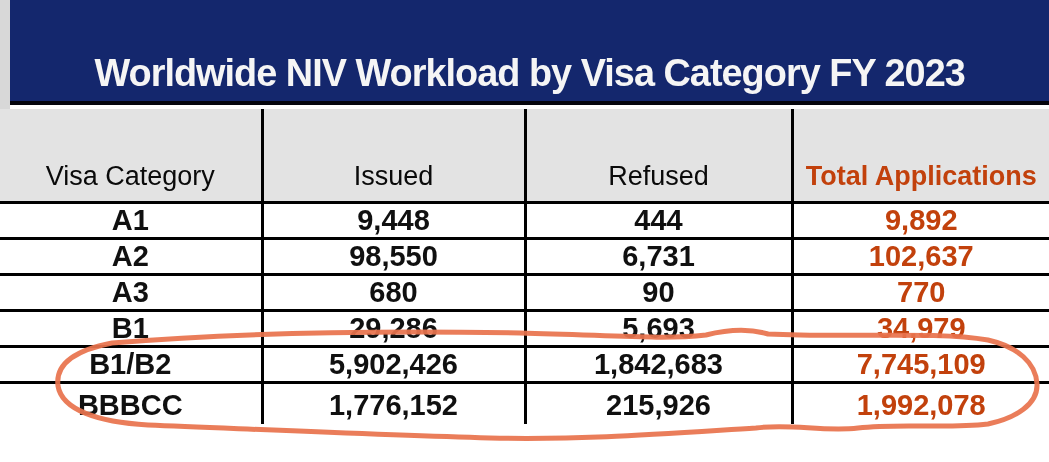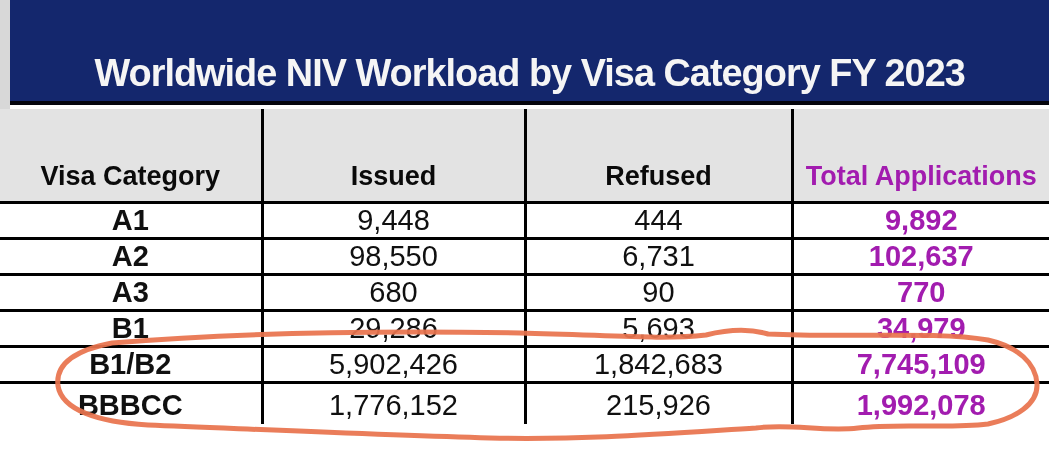--- a/index.html
+++ b/index.html
@@ -21,29 +21,29 @@
 
   
   table { position:absolute; left:0; top:109px; width:1049px;
           border-collapse:collapse; table-layout:fixed; background:#ffffff; }
   col.c1 { width:262px; } col.c2 { width:263px; }
   col.c3 { width:267px; } col.c4 { width:257px; }
 
   th, td { text-align:center; vertical-align:middle; overflow:hidden;
            white-space:nowrap; }
   th { height:93px; background:#e3e3e3; vertical-align:bottom;
-       padding-bottom:9px; font-size:27px; font-weight:bold; color:#0a0a0a;
+       padding-bottom:9px; font-size:27px; font-weight:normal; color:#0a0a0a;
        border-bottom:3px solid #000; }
   th:nth-child(-n+3) { border-right:3px solid #000; }
   td { height:34px; font-size:29px; color:#101010;
        border-bottom:3px solid #000; }
   td:nth-child(-n+3) { border-right:3px solid #000; }
   td.cat { font-weight:bold; }
-  td.num { font-weight:400; }
-  th.total, td.total { color:#a21caf; font-weight:bold; }
+  td.num { font-weight:700; }
+  th.total, td.total { color:#c2410c; font-weight:bold; }
   tr.last td { border-bottom:none; height:42px; vertical-align:top;
                padding-top:5px; }
 
   
   .annotation-overlay { position:absolute; left:0; top:0; width:1049px;
                         height:462px; pointer-events:none; z-index:5; }
 </style>
 </head>
 <body>
 

